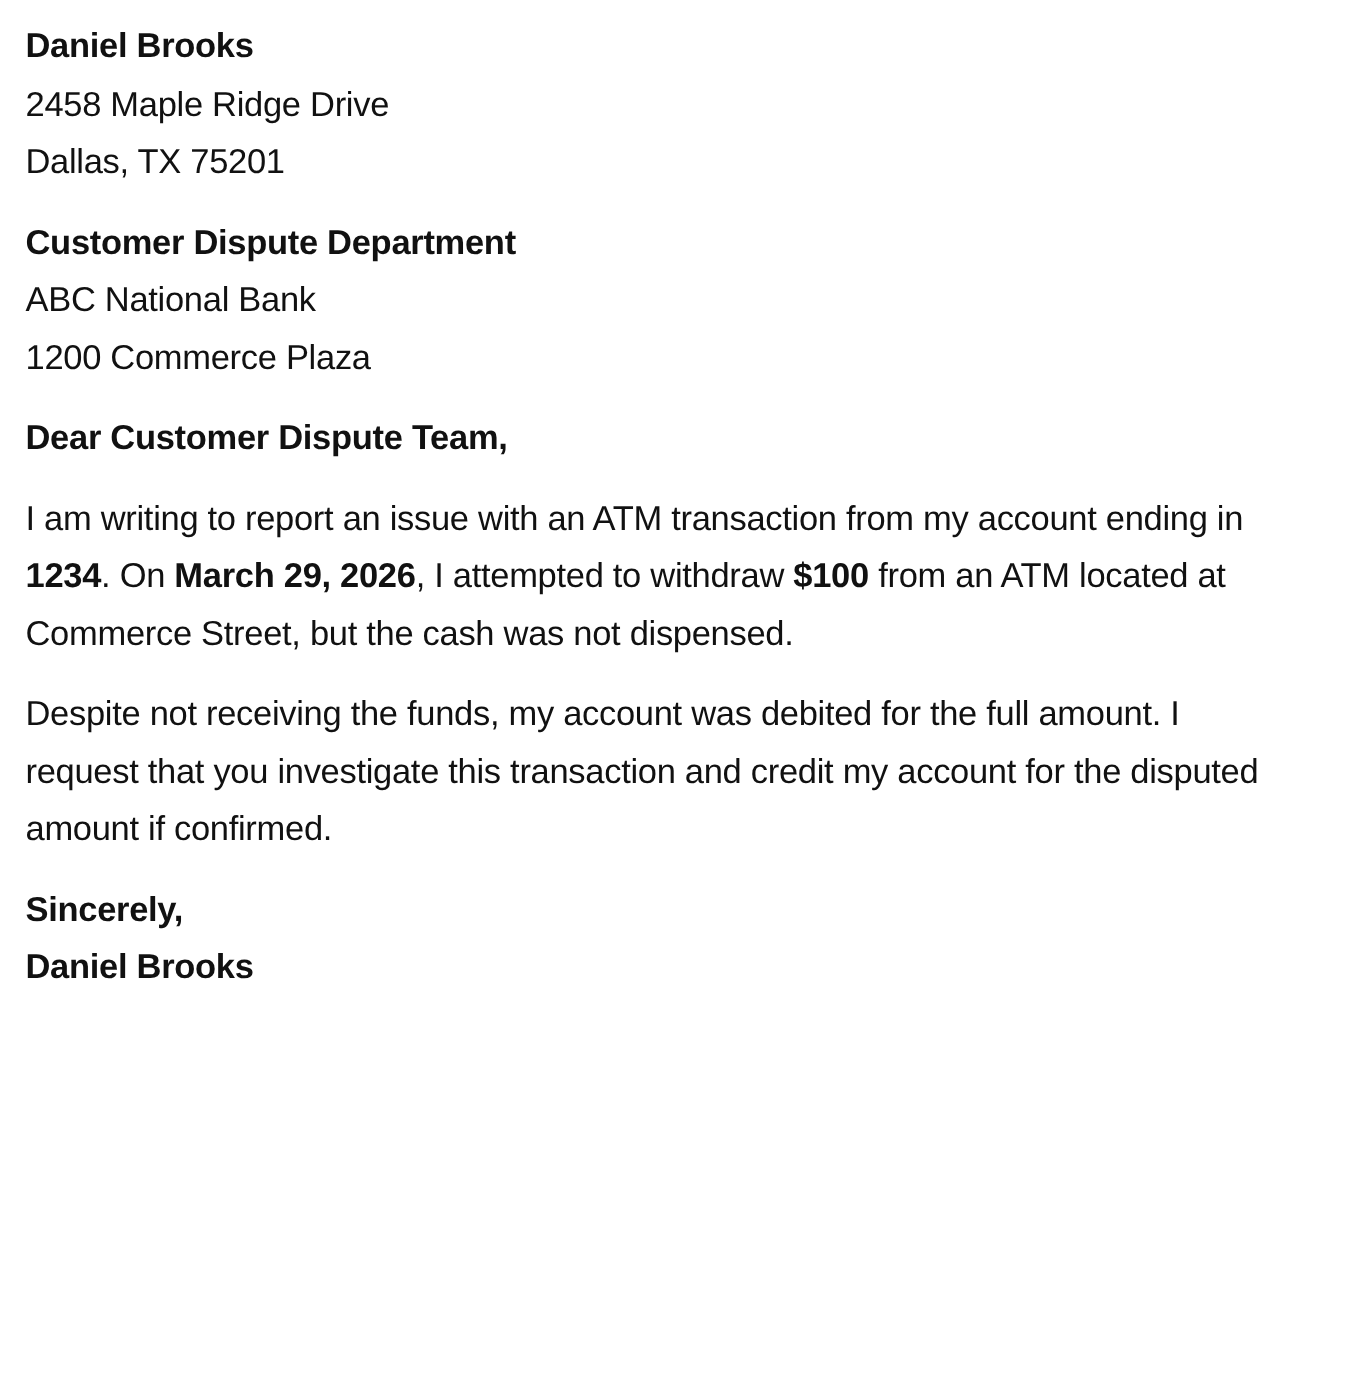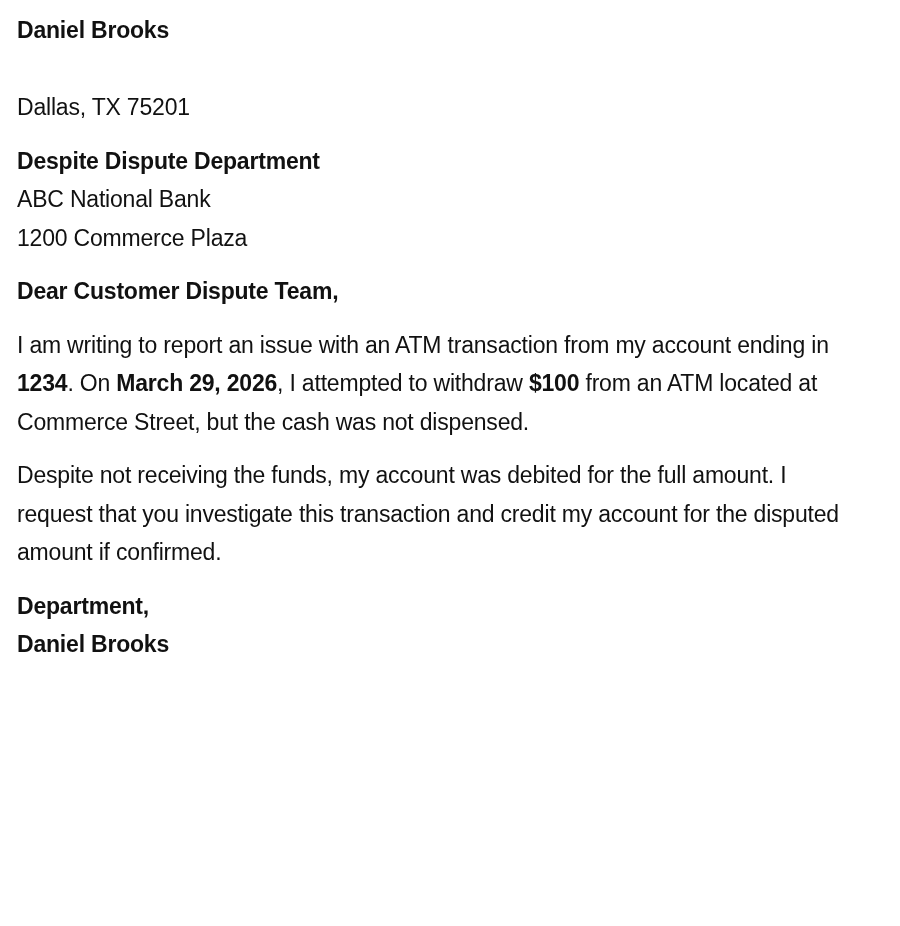--- a/index.html
+++ b/index.html
@@ -29,37 +29,37 @@
     font-weight: 700;
   }
 </style>
 </head>
 <body>
 
 <div class="page">
 
   <p class="block">
     <span class="b">Daniel Brooks</span><br>
-    <br>
+    <span>2458 Maple Ridge Drive</span><br>
     <span>Dallas, TX 75201</span>
   </p>
 
 
   <p class="block">
-    <span class="b">Despite Dispute Department</span><br>
+    <span class="b">Customer Dispute Department</span><br>
     <span>ABC National Bank</span><br>
     <span>1200 Commerce Plaza</span><br>
   </p>
 
 
   <p class="block b">Dear Customer Dispute Team,</p>
 
   <p class="block"><span>I am writing to report an issue with an ATM transaction from my account ending in </span><span class="b">1234</span><span>. On </span><span class="b">March 29, 2026</span><span>, I attempted to withdraw </span><span class="b">$100</span><span> from an ATM located at Commerce Street, but the cash was not dispensed.</span></p>
 
   <p class="block">Despite not receiving the funds, my account was debited for the full amount. I request that you investigate this transaction and credit my account for the disputed amount if confirmed.</p>
 
 
   <p class="block">
-    <span class="b">Department,</span><br>
+    <span class="b">Sincerely,</span><br>
     <span class="b">Daniel Brooks</span>
   </p>
 
 </div>
 
 </body></html>

